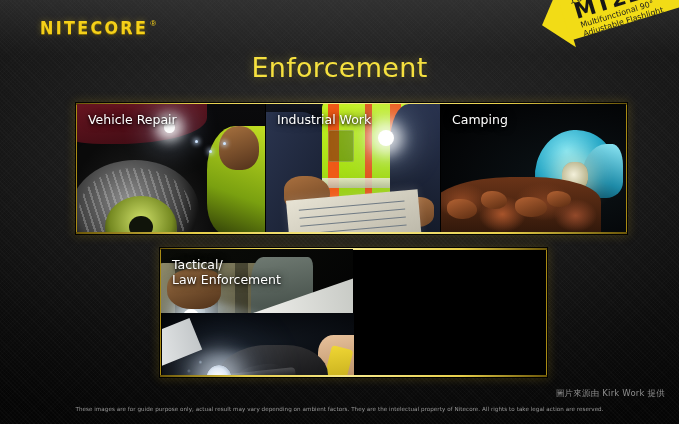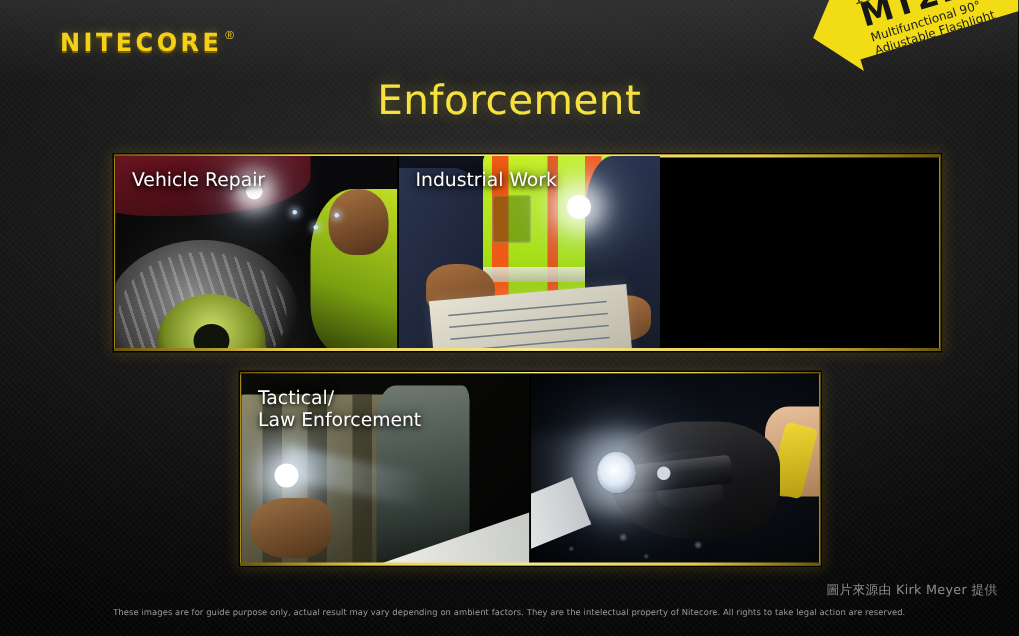--- a/index.html
+++ b/index.html
@@ -49,21 +49,21 @@
   
   .row{position:absolute;display:flex;
     background:#000;
     border:1px solid #a98b14;
     box-shadow:0 0 0 1px rgba(0,0,0,.9), 0 0 9px 2px rgba(170,140,20,.25);}
   .row::before{content:"";position:absolute;left:-1px;right:-1px;top:-1px;height:2px;
     background:linear-gradient(90deg,#6b5608,#e7cf4a 22%,#f6e98c 50%,#e7cf4a 78%,#6b5608);}
   .row::after{content:"";position:absolute;left:-1px;right:-1px;bottom:-1px;height:2px;
     background:linear-gradient(90deg,#6b5608,#e7cf4a 22%,#f6e98c 50%,#e7cf4a 78%,#6b5608);}
   #row1{left:76px;top:103px;width:549px;height:129px;}
-  #row2{left:160px;top:248px;width:385px;height:127px;}
+  #row2{left:160px;top:248px;width:385px;height:127px;flex-direction:column;}
 
   .panel{position:relative;height:100%;overflow:hidden;background:#050505;}
   .panel + .panel{border-left:1px solid #000;}
   .caption{position:absolute;left:11px;top:8px;z-index:5;color:#fff;
     font-size:12.5px;line-height:1.22;font-family:"DejaVu Sans",sans-serif;
     text-shadow:0 1px 3px rgba(0,0,0,.95), 0 0 8px rgba(0,0,0,.8);white-space:pre-line;}
 
   
   .art{position:absolute;inset:0;}
   .iw{background:linear-gradient(180deg,#10131c 0%,#0a0d14 60%,#1a1712 100%);}
@@ -265,20 +265,33 @@
           <div class="hand2"></div>
         <div class="paper">
             <i></i>
             <i></i>
             <i></i>
             <i></i>
           </div>
       </div>
       <div class="caption">Industrial Work</div>
     </div>
+    <div class="panel" style="width:185px">
+      <div class="art cp">
+        <div class="tent"></div>
+          <div class="tent2"></div>
+        <div class="door"></div>
+        <div class="ground"></div>
+        <div class="rock" style="left:6px;bottom:14px;width:30px;height:20px"></div>
+        <div class="rock" style="left:40px;bottom:24px;width:26px;height:18px"></div>
+        <div class="rock" style="left:74px;bottom:16px;width:32px;height:20px"></div>
+        <div class="rock" style="left:106px;bottom:26px;width:24px;height:16px"></div>
+      </div>
+      <div class="caption">Camping</div>
+    </div>
   </div>
 
   <div class="row" id="row2">
     <div class="panel" style="width:192px">
       <div class="art tc">
         <div class="gear"></div>
         <div class="strap s1"></div>
           <div class="strap s2"></div>
           <div class="strap s3"></div>
         <div class="cloth"></div>
@@ -300,15 +313,15 @@
           <div class="finger f1"></div>
           <div class="finger f2"></div>
         <div class="torch"></div>
           <div class="tbtn"></div>
         <div class="head"></div>
         <div class="sheet"></div>
       </div>
     </div>
   </div>
 
-  <div class="credit">圖片來源由 Kirk Meyer 提供</div>
+  <div class="credit">圖片來源由 Kirk Work 提供</div>
   <div class="disclaimer">These images are for guide purpose only, actual result may vary depending on ambient factors. They are the intelectual property of Nitecore. All rights to take legal action are reserved.</div>
 </div>
 
 </body></html>

